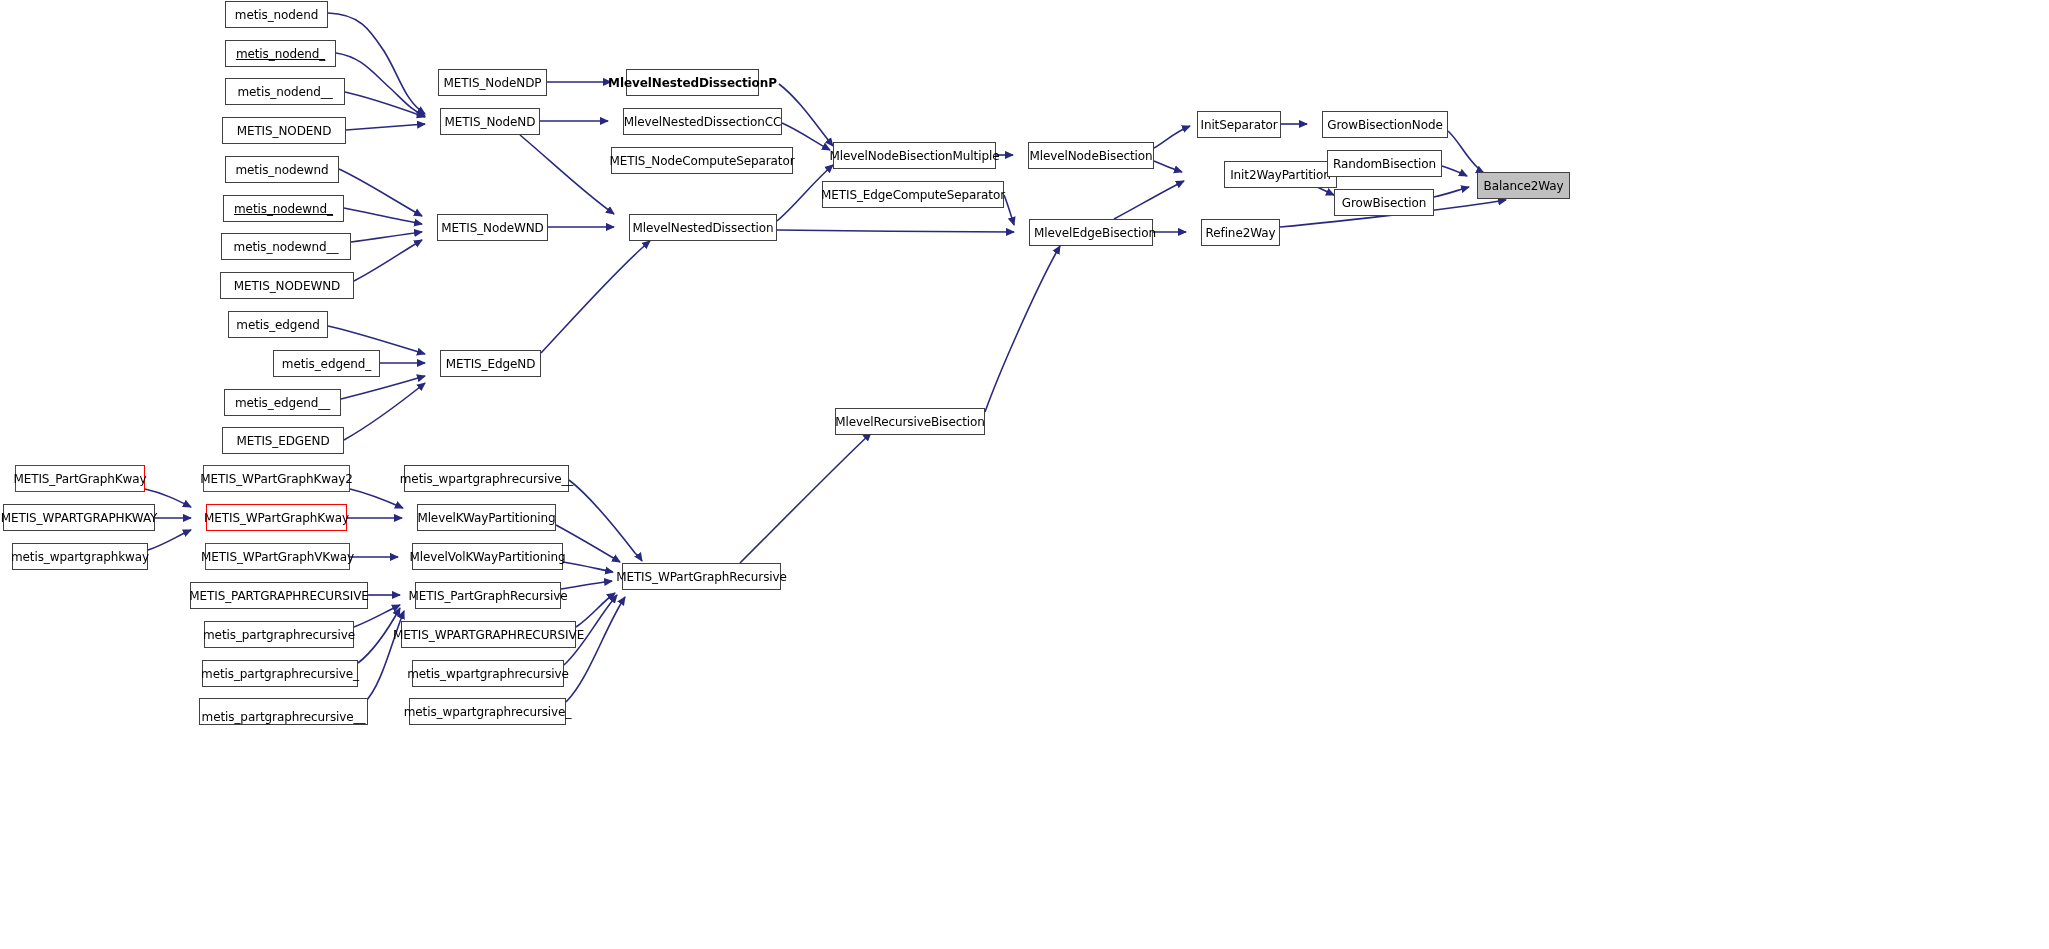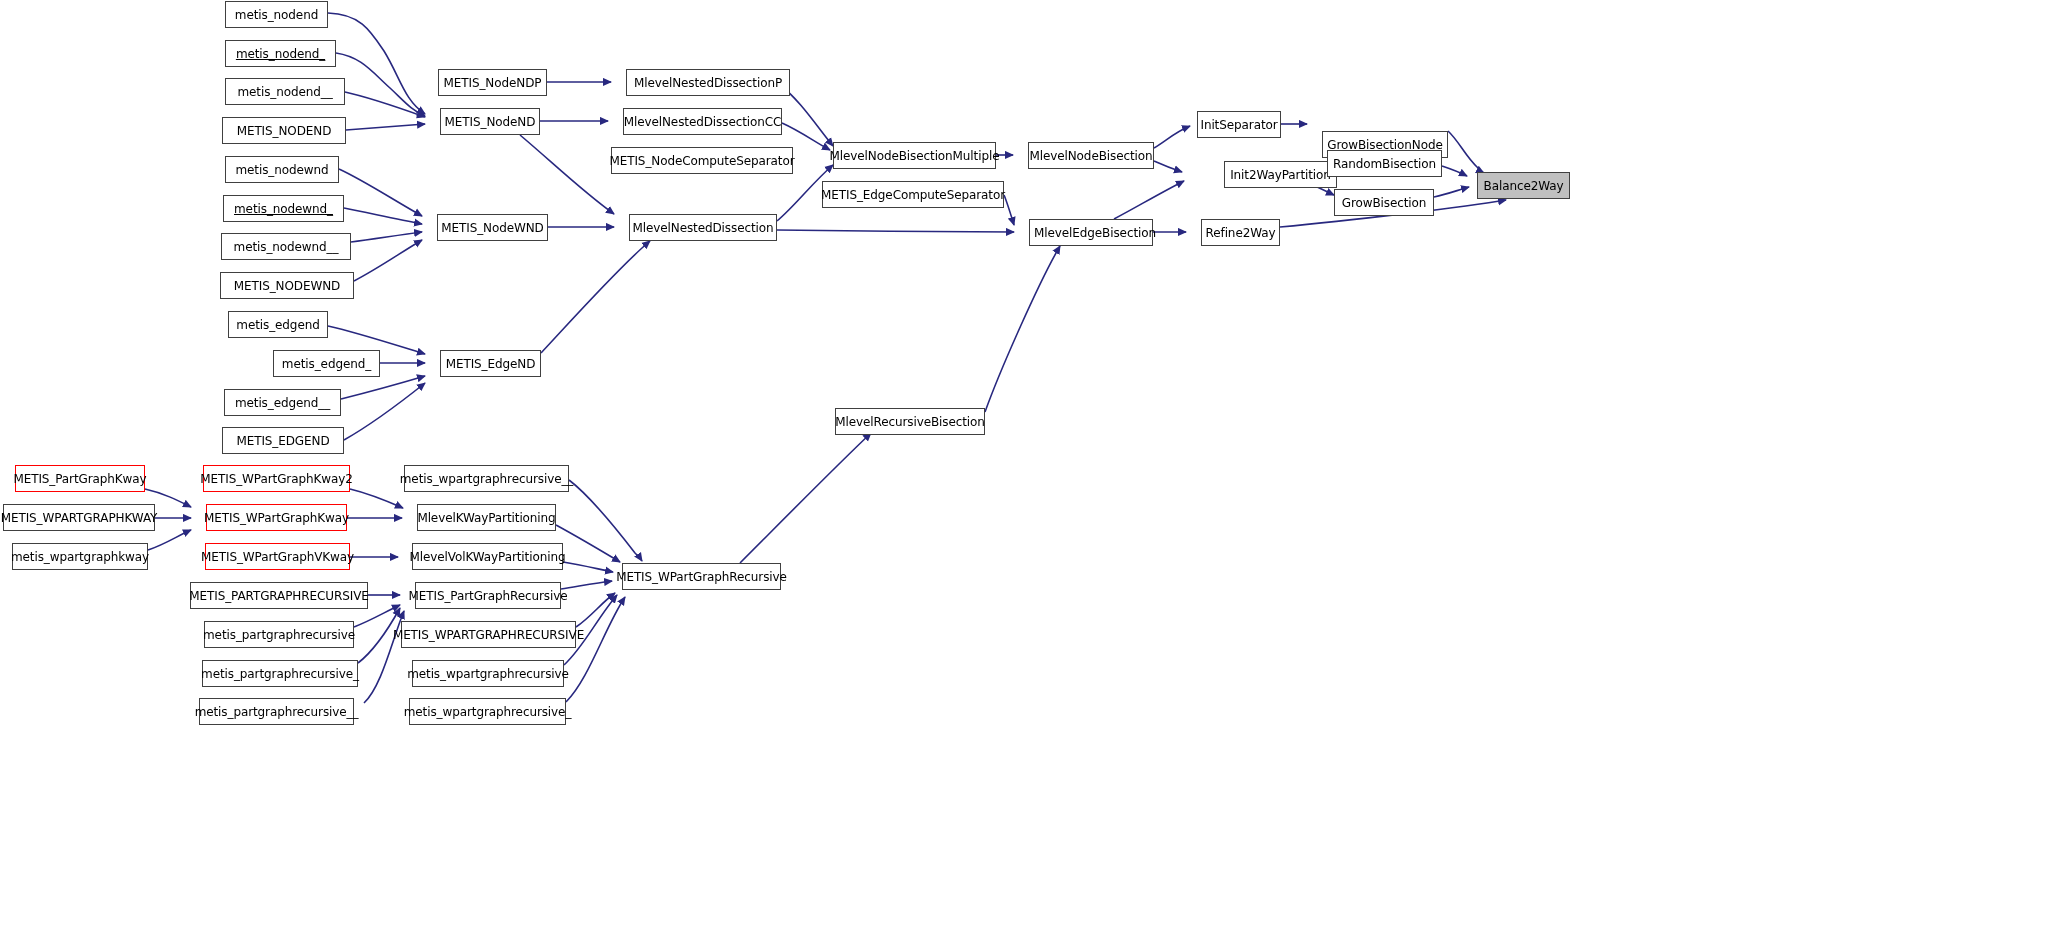--- a/index.html
+++ b/index.html
@@ -121,21 +121,21 @@
       </div>
       <div class="node" style="left: 440px; top: 108px; width: 100px; height: 27px;">
         <span class="lbl">METIS_NodeND</span>
       </div>
       <div class="node" style="left: 437px; top: 214px; width: 111px; height: 27px;">
         <span class="lbl">METIS_NodeWND</span>
       </div>
       <div class="node" style="left: 440px; top: 350px; width: 101px; height: 27px;">
         <span class="lbl">METIS_EdgeND</span>
       </div>
-      <div class="node" style="left: 626px; top: 69px; width: 164px; height: 27px;">
+      <div class="node" style="left: 626px; top: 69px; width: 133px; height: 27px; font-weight: bold;">
         <span class="lbl">MlevelNestedDissectionP</span>
       </div>
       <div class="node" style="left: 623px; top: 108px; width: 159px; height: 27px;">
         <span class="lbl">MlevelNestedDissectionCC</span>
       </div>
       <div class="node" style="left: 611px; top: 147px; width: 182px; height: 27px;">
         <span class="lbl">METIS_NodeComputeSeparator</span>
       </div>
       <div class="node" style="left: 629px; top: 214px; width: 148px; height: 27px;">
         <span class="lbl">MlevelNestedDissection</span>
@@ -157,21 +157,21 @@
       </div>
       <div class="node" style="left: 1197px; top: 111px; width: 84px; height: 27px;">
         <span class="lbl">InitSeparator</span>
       </div>
       <div class="node" style="left: 1191px; top: 161px; width: 113px; height: 27px; margin-left: 33px;">
         <span class="lbl">Init2WayPartition</span>
       </div>
       <div class="node" style="left: 1201px; top: 219px; width: 79px; height: 27px;">
         <span class="lbl">Refine2Way</span>
       </div>
-      <div class="node" style="left: 1322px; top: 111px; width: 126px; height: 27px; margin-top: 20px;">
+      <div class="node" style="left: 1322px; top: 111px; width: 126px; height: 27px;">
         <span class="lbl">GrowBisectionNode</span>
       </div>
       <div class="node" style="left: 1327px; top: 150px; width: 115px; height: 27px;">
         <span class="lbl">RandomBisection</span>
       </div>
       <div class="node" style="left: 1334px; top: 189px; width: 100px; height: 27px;">
         <span class="lbl">GrowBisection</span>
       </div>
       <div class="node hl" style="left: 1477px; top: 172px; width: 93px; height: 27px;">
         <span class="lbl">Balance2Way</span>
@@ -196,21 +196,21 @@
       </div>
       <div class="node" style="left: 190px; top: 582px; width: 178px; height: 27px;">
         <span class="lbl">METIS_PARTGRAPHRECURSIVE</span>
       </div>
       <div class="node" style="left: 204px; top: 621px; width: 150px; height: 27px;">
         <span class="lbl">metis_partgraphrecursive</span>
       </div>
       <div class="node" style="left: 202px; top: 660px; width: 156px; height: 27px;">
         <span class="lbl">metis_partgraphrecursive_</span>
       </div>
-      <div class="node" style="left: 199px; top: 698px; width: 155px; height: 27px;">
+      <div class="node" style="left: 199px; top: 698px; width: 169px; height: 27px; align-items: flex-end;">
         <span class="lbl">metis_partgraphrecursive__</span>
       </div>
       <div class="node" style="left: 404px; top: 465px; width: 165px; height: 27px;">
         <span class="lbl">metis_wpartgraphrecursive__</span>
       </div>
       <div class="node" style="left: 417px; top: 504px; width: 139px; height: 27px;">
         <span class="lbl">MlevelKWayPartitioning</span>
       </div>
       <div class="node" style="left: 412px; top: 543px; width: 151px; height: 27px;">
         <span class="lbl">MlevelVolKWayPartitioning</span>

